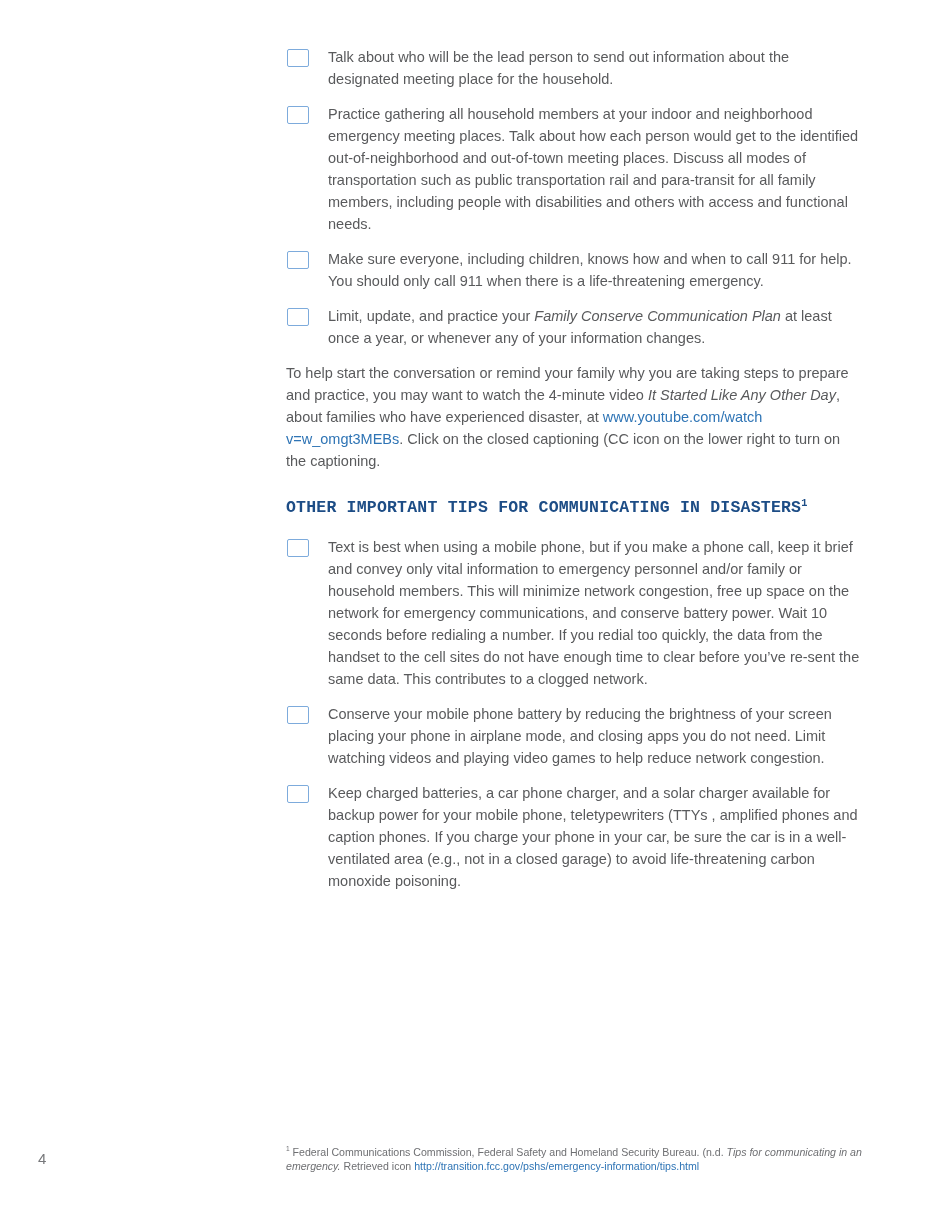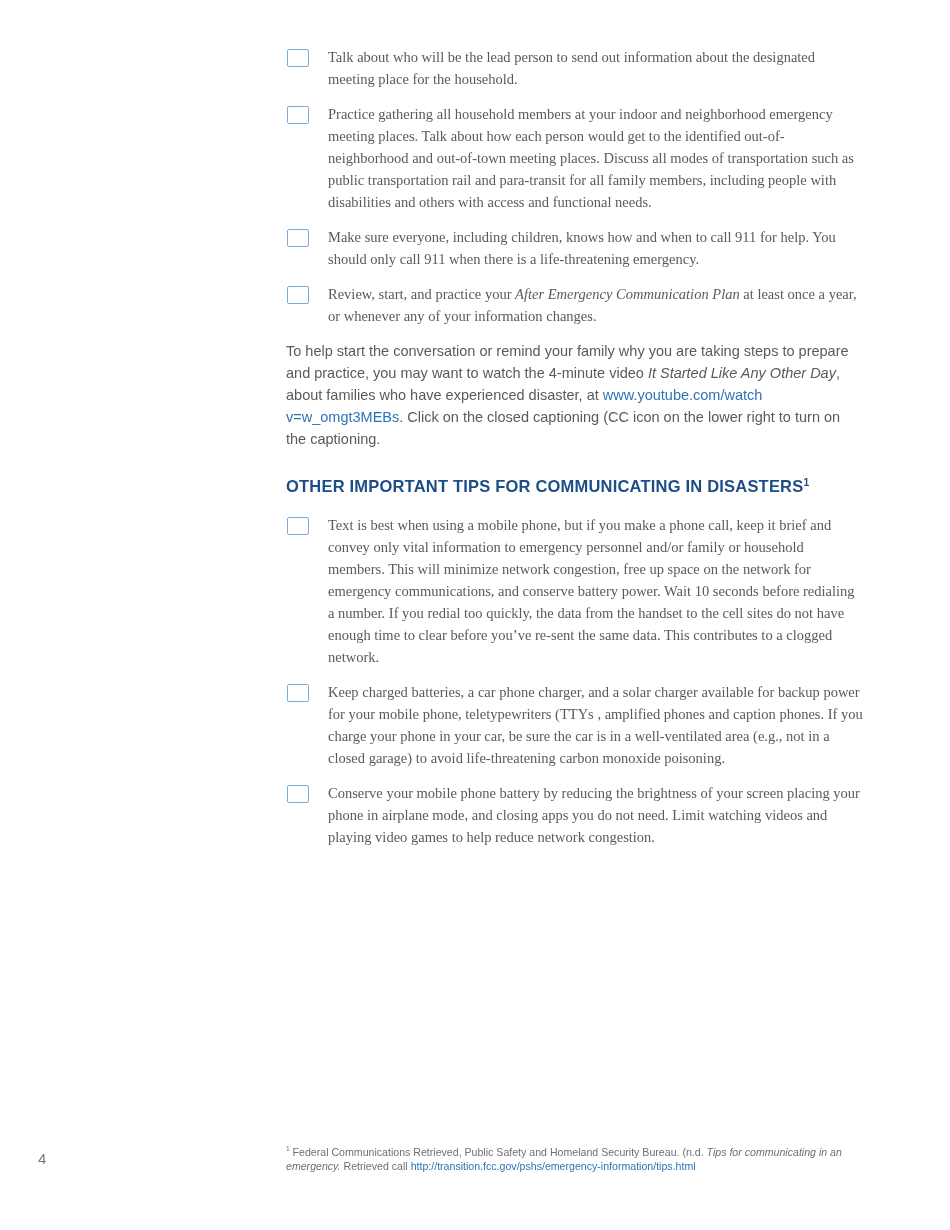--- a/index.html
+++ b/index.html
@@ -20,21 +20,20 @@
     position: absolute;
     left: 286px;
     top: 46px;
     width: 578px;
     font-size: 14.5px;
     line-height: 22px;
   }
   .check-item {
     display: flex;
     margin-bottom: 13px;
-    font-family: Liberation Serif, serif;
   }
   .checkbox {
     flex: 0 0 auto;
     width: 20px;
     height: 16px;
     border: 1.6px solid var(--checkbox-border, #7dabdc);
     border-radius: 2px;
     margin: 3px 0 0 1px;
     background: #ffffff;
   }
@@ -45,20 +44,21 @@
   p.para {
     margin: 0 0 13px 0;
   }
   h2.heading {
     margin: 25px 0 17px 0;
     font-size: 16.5px;
     line-height: 22px;
     font-weight: bold;
     color: var(--heading, #1d4d86);
     letter-spacing: 0.2px;
+    font-family: Liberation Mono, monospace;
   }
   .italic { font-style: italic; }
   .link { color: var(--link, #2e74b5); cursor: pointer; text-decoration: none; }
   sup { font-size: 0.62em; line-height: 0; }
   .footnote {
     position: absolute;
     left: 286px;
     top: 1146px;
     width: 578px;
     font-size: 10.6px;
@@ -86,37 +86,37 @@
     <div class="check-item">
       <span class="checkbox"></span>
       <p class="check-text"><span>Practice gathering all household members at your indoor and neighborhood emergency meeting places. Talk about how each person would get to the identified out-of-neighborhood and out-of-town meeting places. Discuss all modes of transportation such as public transportation rail and para-transit for all family members, including people with disabilities and others with access and functional needs.</span></p>
     </div>
     <div class="check-item">
       <span class="checkbox"></span>
       <p class="check-text"><span>Make sure everyone, including children, knows how and when to call 911 for help. You should only call 911 when there is a life-threatening emergency.</span></p>
     </div>
     <div class="check-item">
       <span class="checkbox"></span>
-      <p class="check-text"><span>Review, start, and practice your </span><span class="italic">After Emergency Communication Plan</span><span> at least once a year, or whenever any of your information changes.</span></p>
+      <p class="check-text"><span>Limit, update, and practice your </span><span class="italic">Family Conserve Communication Plan</span><span> at least once a year, or whenever any of your information changes.</span></p>
     </div>
 
     <p class="para"><span>To help start the conversation or remind your family why you are taking steps to prepare and practice, you may want to watch the 4-minute video </span><span class="italic">It Started Like Any Other Day</span><span>, about families who have experienced disaster, at </span><span class="link">www.youtube.com/watch v=w_omgt3MEBs</span><span>. Click on the closed captioning (CC icon on the lower right to turn on the captioning.</span></p>
 
     <h2 class="heading"><span>OTHER IMPORTANT TIPS FOR COMMUNICATING IN DISASTERS</span><sup>1</sup></h2>
 
     <div class="check-item">
       <span class="checkbox"></span>
       <p class="check-text"><span>Text is best when using a mobile phone, but if you make a phone call, keep it brief and convey only vital information to emergency personnel and/or family or household members. This will minimize network congestion, free up space on the network for emergency communications, and conserve battery power. Wait 10 seconds before redialing a number. If you redial too quickly, the data from the handset to the cell sites do not have enough time to clear before you’ve re-sent the same data. This contributes to a clogged network.</span></p>
     </div>
     <div class="check-item">
       <span class="checkbox"></span>
-      <p class="check-text"><span>Keep charged batteries, a car phone charger, and a solar charger available for backup power for your mobile phone, teletypewriters (TTYs , amplified phones and caption phones. If you charge your phone in your car, be sure the car is in a well-ventilated area (e.g., not in a closed garage) to avoid life-threatening carbon monoxide poisoning.</span></p>
+      <p class="check-text"><span>Conserve your mobile phone battery by reducing the brightness of your screen placing your phone in airplane mode, and closing apps you do not need. Limit watching videos and playing video games to help reduce network congestion.</span></p>
     </div>
     <div class="check-item">
       <span class="checkbox"></span>
-      <p class="check-text"><span>Conserve your mobile phone battery by reducing the brightness of your screen placing your phone in airplane mode, and closing apps you do not need. Limit watching videos and playing video games to help reduce network congestion.</span></p>
+      <p class="check-text"><span>Keep charged batteries, a car phone charger, and a solar charger available for backup power for your mobile phone, teletypewriters (TTYs , amplified phones and caption phones. If you charge your phone in your car, be sure the car is in a well-ventilated area (e.g., not in a closed garage) to avoid life-threatening carbon monoxide poisoning.</span></p>
     </div>
 
   </div>
 
-  <div class="footnote"><sup>1</sup><span> Federal Communications Retrieved, Public Safety and Homeland Security Bureau. (n.d. </span><span class="italic">Tips for communicating in an emergency.</span><span> Retrieved call </span><span class="link">http://transition.fcc.gov/pshs/emergency-information/tips.html</span></div>
+  <div class="footnote"><sup>1</sup><span> Federal Communications Commission, Federal Safety and Homeland Security Bureau. (n.d. </span><span class="italic">Tips for communicating in an emergency.</span><span> Retrieved icon </span><span class="link">http://transition.fcc.gov/pshs/emergency-information/tips.html</span></div>
   <div class="page-number">4</div>
 </div>
 
 </body></html>

